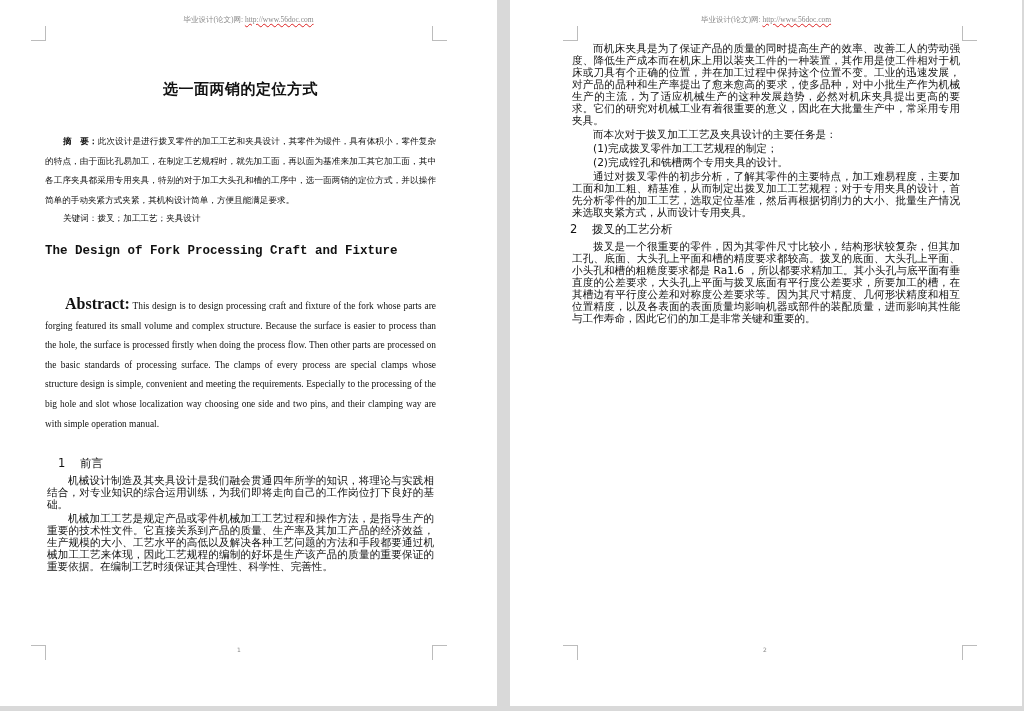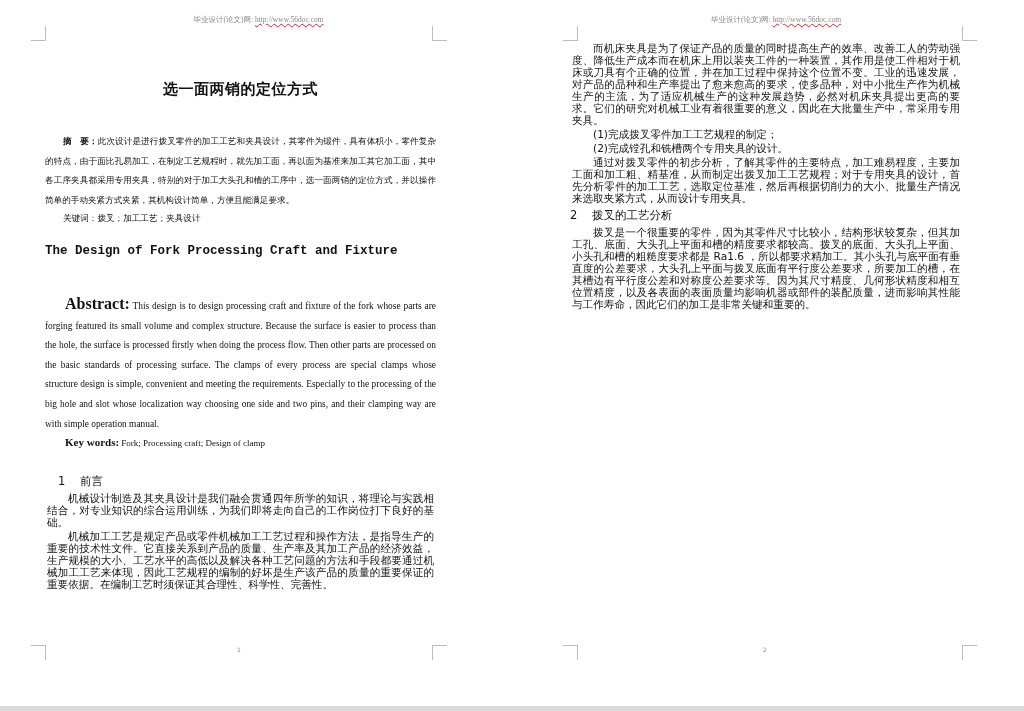--- a/index.html
+++ b/index.html
@@ -1,18 +1,18 @@
 <!DOCTYPE html>
 <html><head>
 <meta charset="utf-8">
 <style>
   html,body{margin:0;padding:0;}
   body{width:1024px;height:711px;overflow:hidden;background:#d9d9d9;position:relative;
        font-family:"DejaVu Sans","Liberation Sans",sans-serif;color:#111;}
-  .page{position:absolute;top:0;background:#fff;height:706px;padding-left:20px;}
+  .page{position:absolute;top:0;background:#fff;height:706px;}
   #page1{left:0;width:497px;}
   #page2{left:510px;width:512px;}
   .header-text{position:absolute;top:15px;left:0;right:0;text-align:center;font-size:7.5px;color:#8a8a8a;
        font-family:"Liberation Serif",serif;}
   .header-text .url{text-decoration:underline wavy #d22;text-decoration-thickness:1px;}
   .crop{position:absolute;width:14px;height:14px;border-color:#bcbcbc;border-style:solid;border-width:0;}
   .crop.tl{border-right-width:1px;border-bottom-width:1px;}
   .crop.tr{border-left-width:1px;border-bottom-width:1px;}
   .crop.bl{border-right-width:1px;border-top-width:1px;}
   .crop.br{border-left-width:1px;border-top-width:1px;}
@@ -55,23 +55,20 @@
     </div>
     <div class="kw-cn">
       <span>关键词：</span><span>拨叉；加工工艺；夹具设计</span>
     </div>
 
     <div class="title-en">The Design of Fork Processing Craft and Fixture</div>
 
     <div class="abs-en">
       <span class="lbl">Abstract:</span> <span>This design is to design processing craft and fixture of the fork whose parts are forging featured its small volume and complex structure. Because the surface is easier to process than the hole, the surface is processed firstly when doing the process flow. Then other parts are processed on the basic standards of processing surface. The clamps of every process are special clamps whose structure design is simple, convenient and meeting the requirements. Especially to the processing of the big hole and slot whose localization way choosing one side and two pins, and their clamping way are with simple operation manual.</span>
     </div>
-    <div class="kw-en">
-      <span class="lbl">Key words:</span> <span>Fork; Processing craft; Design of clamp</span>
-    </div>
 
     <div class="h1" style="margin-top:20px;">
       <span class="num">1</span><span>前言</span>
     </div>
     <p class="para">机械设计制造及其夹具设计是我们融会贯通四年所学的知识，将理论与实践相结合，对专业知识的综合运用训练，为我们即将走向自己的工作岗位打下良好的基础。</p>
     <p class="para">机械加工工艺是规定产品或零件机械加工工艺过程和操作方法，是指导生产的重要的技术性文件。它直接关系到产品的质量、生产率及其加工产品的经济效益，生产规模的大小、工艺水平的高低以及解决各种工艺问题的方法和手段都要通过机械加工工艺来体现，因此工艺规程的编制的好坏是生产该产品的质量的重要保证的重要依据。在编制工艺时须保证其合理性、科学性、完善性。</p>
   </div>
 </div>
 
 <div class="page" id="page2">
@@ -79,20 +76,21 @@
     <span>毕业设计(论文)网: </span><span class="url">http://www.56doc.com</span>
   </div>
   <div class="crop tl" style="left:53px;top:26px;"></div>
   <div class="crop tr" style="left:452px;top:26px;"></div>
   <div class="crop bl" style="left:53px;top:645px;"></div>
   <div class="crop br" style="left:452px;top:645px;"></div>
   <div class="page-num" style="left:253px;top:646px;">2</div>
 
   <div class="content" style="left:60px;top:40px;width:392px;">
     <p class="para">而机床夹具是为了保证产品的质量的同时提高生产的效率、改善工人的劳动强度、降低生产成本而在机床上用以装夹工件的一种装置，其作用是使工件相对于机床或刀具有个正确的位置，并在加工过程中保持这个位置不变。工业的迅速发展，对产品的品种和生产率提出了愈来愈高的要求，使多品种，对中小批生产作为机械生产的主流，为了适应机械生产的这种发展趋势，必然对机床夹具提出更高的要求。它们的研究对机械工业有着很重要的意义，因此在大批量生产中，常采用专用夹具。</p>
+    <p class="para">而本次对于拨叉加工工艺及夹具设计的主要任务是：</p>
     <p class="para">(1)完成拨叉零件加工工艺规程的制定；</p>
     <p class="para">(2)完成镗孔和铣槽两个专用夹具的设计。</p>
     <p class="para">通过对拨叉零件的初步分析，了解其零件的主要特点，加工难易程度，主要加工面和加工粗、精基准，从而制定出拨叉加工工艺规程；对于专用夹具的设计，首先分析零件的加工工艺，选取定位基准，然后再根据切削力的大小、批量生产情况来选取夹紧方式，从而设计专用夹具。</p>
 
     <div class="h1">
       <span class="num">2</span><span>拨叉的工艺分析</span>
     </div>
     <p class="para">拨叉是一个很重要的零件，因为其零件尺寸比较小，结构形状较复杂，但其加工孔、底面、大头孔上平面和槽的精度要求都较高。拨叉的底面、大头孔上平面、小头孔和槽的粗糙度要求都是 Ra1.6 ，所以都要求精加工。其小头孔与底平面有垂直度的公差要求，大头孔上平面与拨叉底面有平行度公差要求，所要加工的槽，在其槽边有平行度公差和对称度公差要求等。因为其尺寸精度、几何形状精度和相互位置精度，以及各表面的表面质量均影响机器或部件的装配质量，进而影响其性能与工作寿命，因此它们的加工是非常关键和重要的。</p>
   </div>
 </div>

